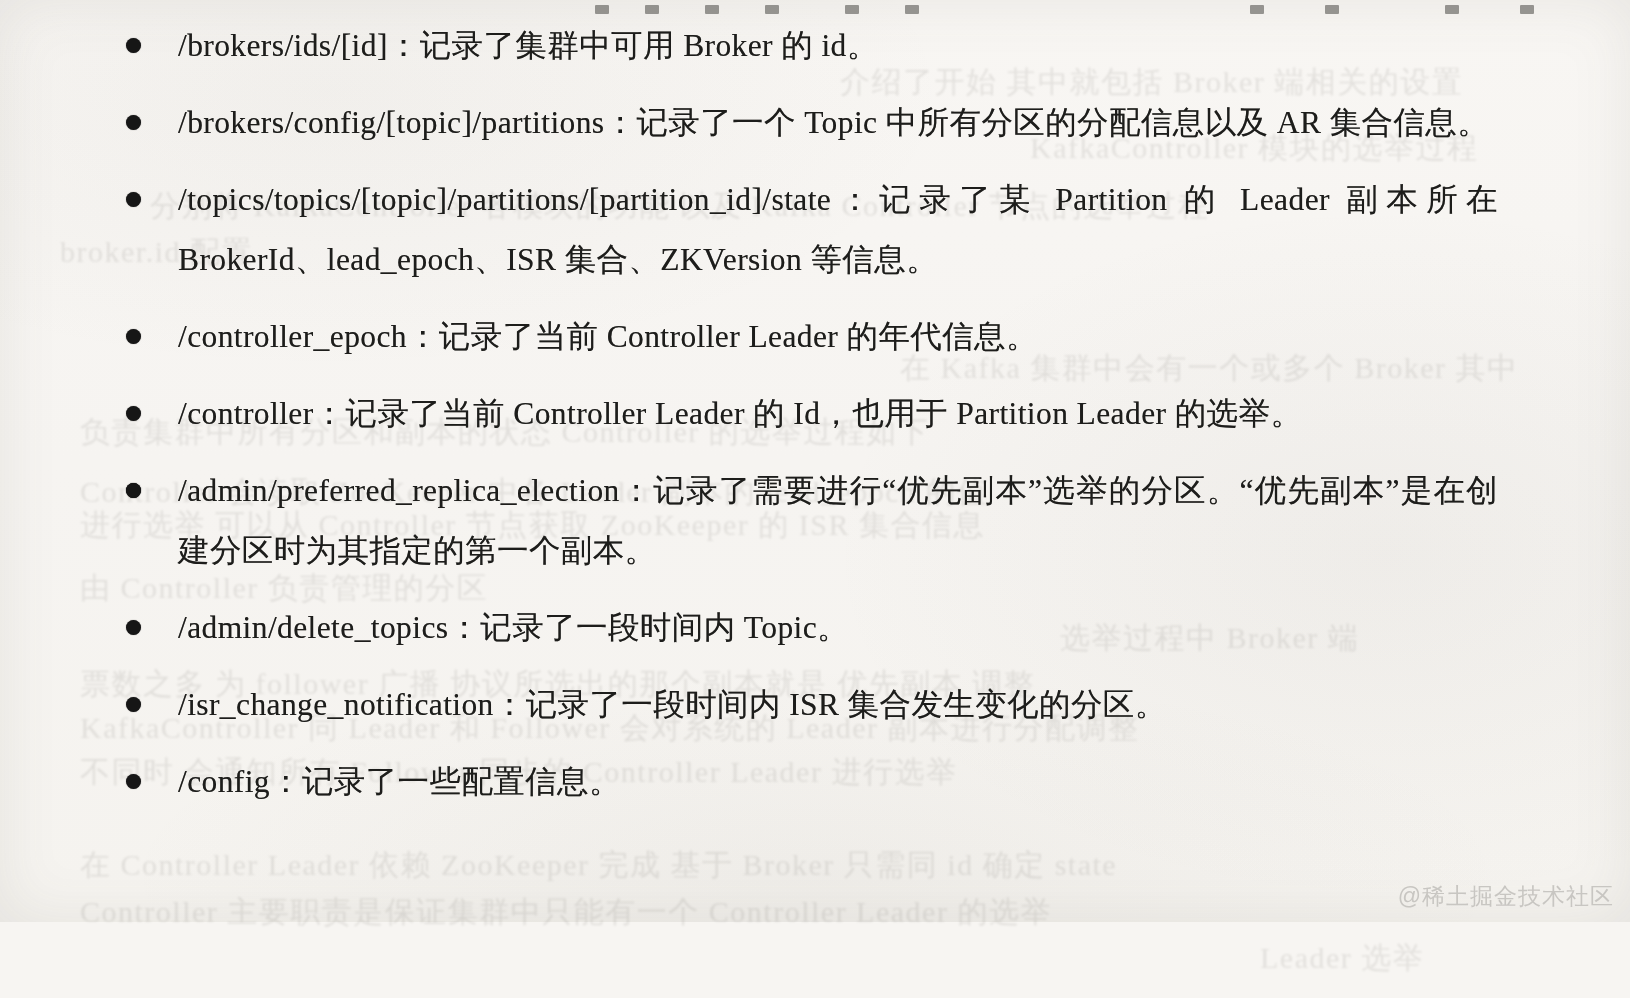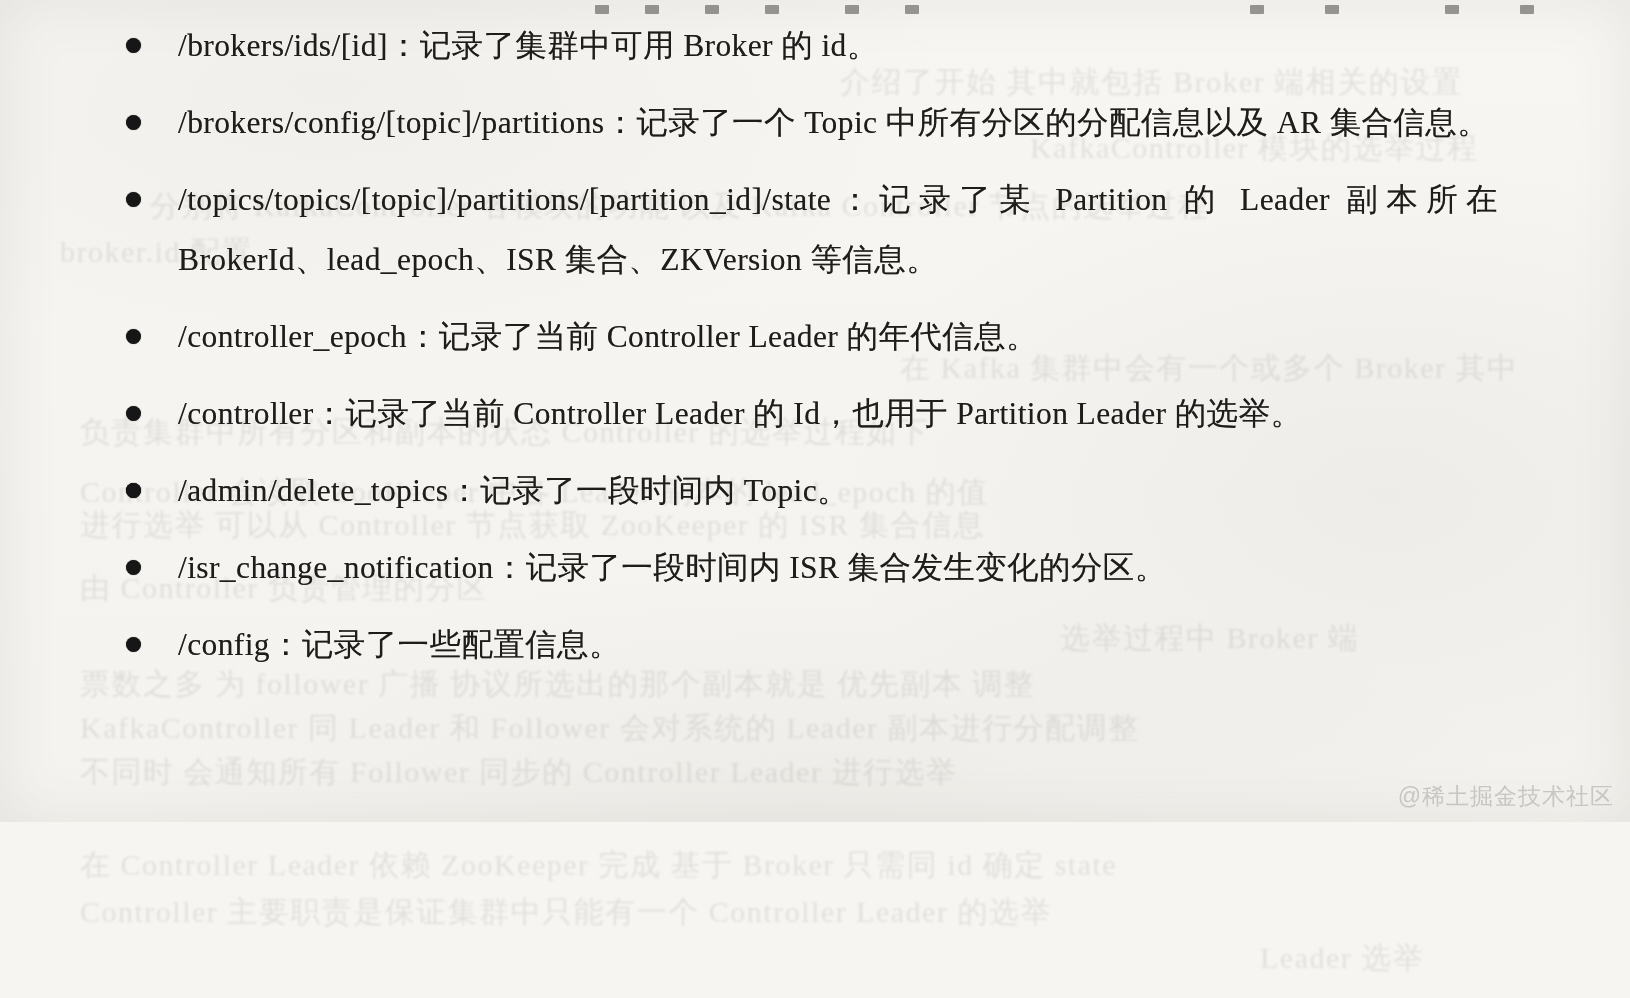--- a/index.html
+++ b/index.html
@@ -2,21 +2,21 @@
 <html><head>
 <meta charset="utf-8">
 <style>
   html,body{margin:0;padding:0;}
   body{
     width:1630px;height:998px;overflow:hidden;
     background:#f7f5f2;
     font-family:"Liberation Serif","DejaVu Serif",serif;
   }
   .page{
-    position:relative;width:1630px;height:822px;
+    position:relative;width:1630px;height:922px;
     background:
       radial-gradient(ellipse 900px 400px at 20% 10%, rgba(120,115,105,0.05), transparent 70%),
       radial-gradient(ellipse 800px 500px at 85% 60%, rgba(120,115,105,0.06), transparent 70%),
       radial-gradient(ellipse 1000px 300px at 50% 95%, rgba(120,115,105,0.05), transparent 70%),
       linear-gradient(180deg,#f8f6f3 0%,#f6f4f1 50%,#f5f3ef 100%);
     box-shadow:inset 0 0 60px rgba(90,85,75,0.10);
   }
   
   .ghost-layer{position:absolute;inset:0;z-index:1;pointer-events:none;}
   .ghost{
@@ -109,20 +109,24 @@
     </li>
     <li class="item">
       <span class="bullet"></span>
       <span>/controller：记录了当前 Controller Leader 的 Id，也用于 Partition Leader 的选举。</span>
     </li>
     <li class="item">
       <span class="bullet"></span>
     </li>
     <li class="item">
       <span class="bullet"></span>
+      <span>/admin/preferred_replica_election：记录了需要进行“优先副本”选举的分区。“优先副本”是在创建分区时为其指定的第一个副本。</span>
+    </li>
+    <li class="item">
+      <span class="bullet"></span>
       <span>/admin/delete_topics：记录了一段时间内 Topic。</span>
     </li>
     <li class="item">
       <span class="bullet"></span>
       <span>/isr_change_notification：记录了一段时间内 ISR 集合发生变化的分区。</span>
     </li>
     <li class="item">
       <span class="bullet"></span>
       <span>/config：记录了一些配置信息。</span>
     </li>

